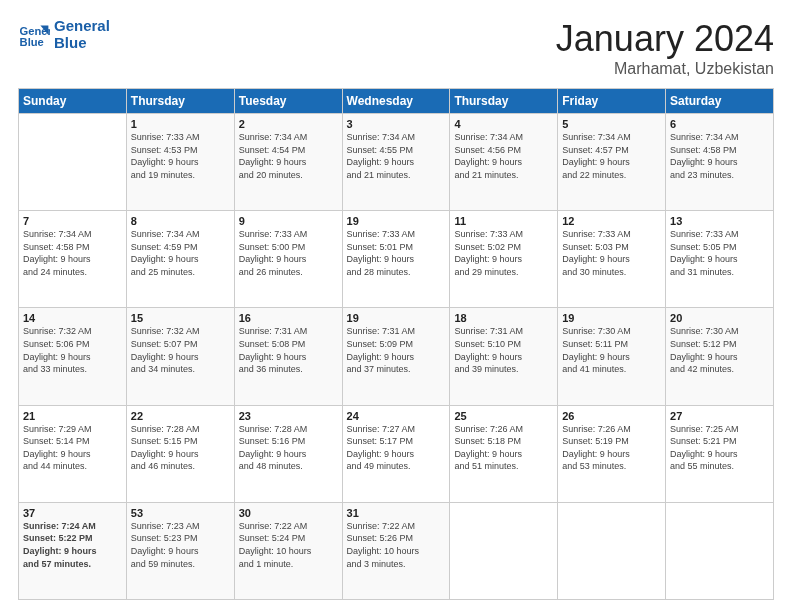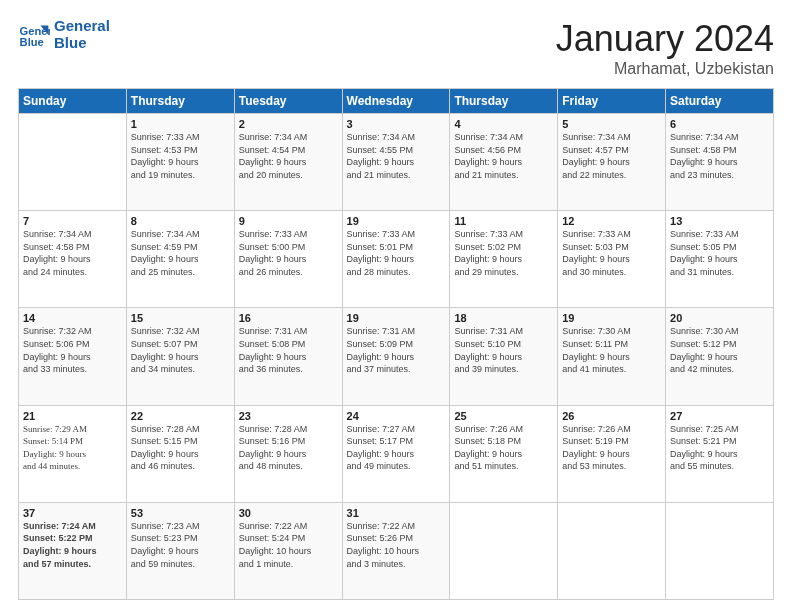--- a/index.html
+++ b/index.html
@@ -266,21 +266,21 @@
             <span class="day-number">20</span>
             <div class="day-info" style="white-space: pre-line;">Sunrise: 7:30 AM
 Sunset: 5:12 PM
 Daylight: 9 hours
 and 42 minutes.</div>
           </td>
         </tr>
         <tr>
           <td>
             <span class="day-number">21</span>
-            <div class="day-info" style="white-space: pre-line; font-family: Liberation Serif, serif;">Sunrise: 7:29 AM
+            <div class="day-info" style="white-space: pre-line;">Sunrise: 7:29 AM
 Sunset: 5:14 PM
 Daylight: 9 hours
 and 44 minutes.</div>
           </td>
           <td>
             <span class="day-number">22</span>
             <div class="day-info" style="white-space: pre-line;">Sunrise: 7:28 AM
 Sunset: 5:15 PM
 Daylight: 9 hours
 and 46 minutes.</div>

